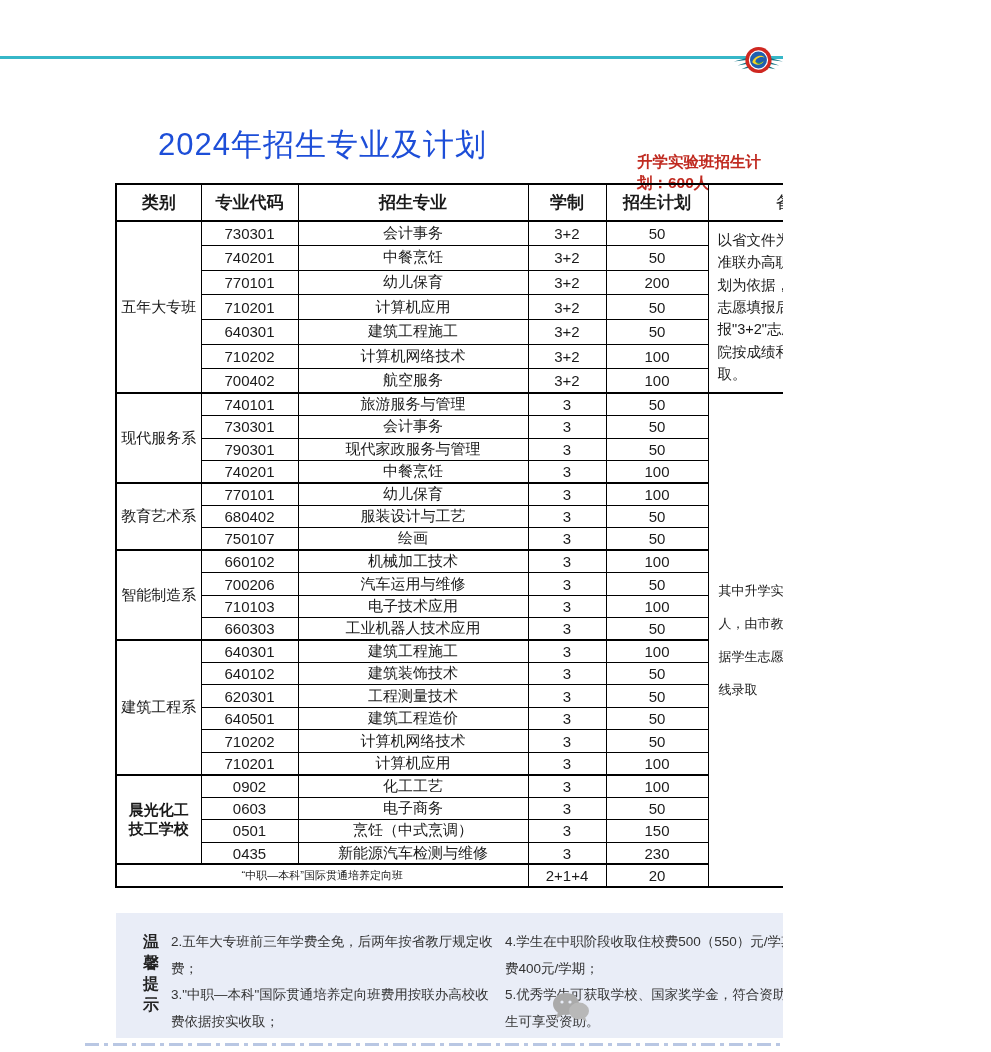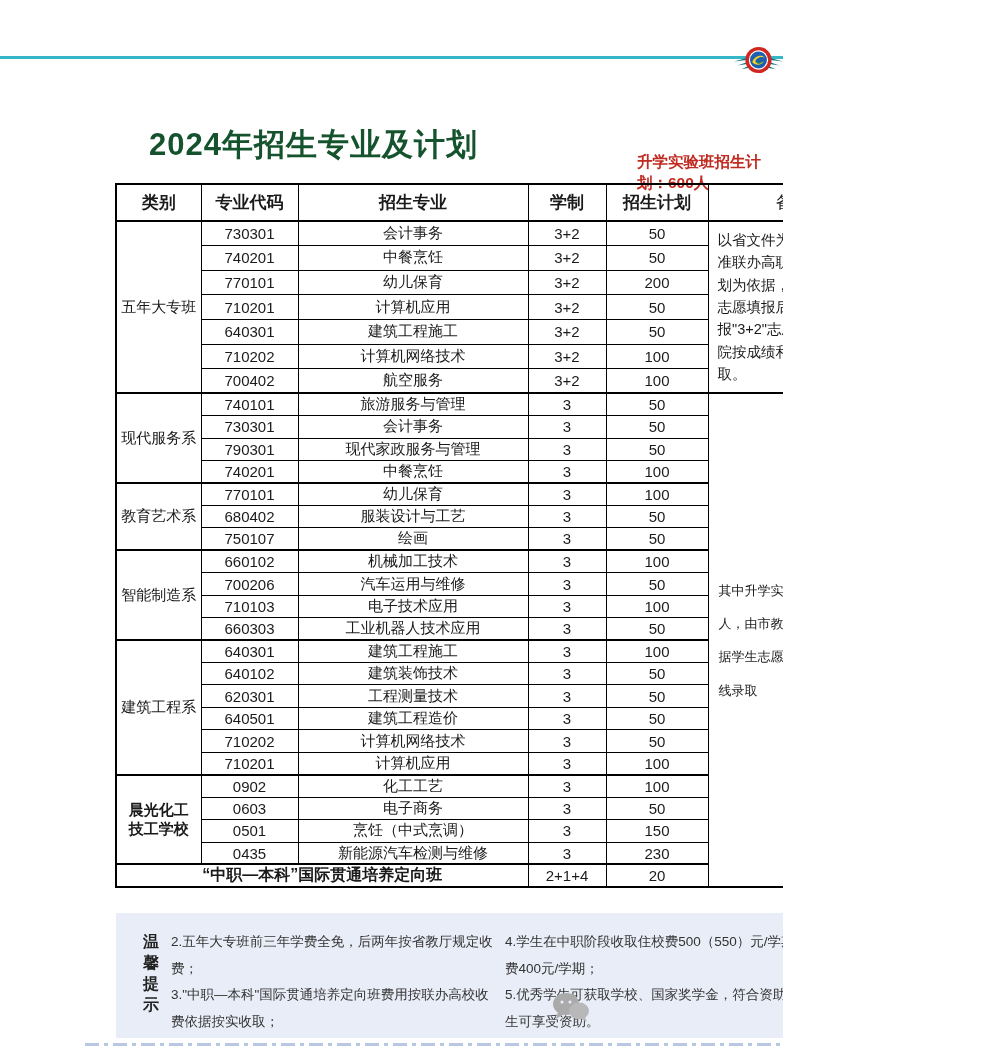--- a/index.html
+++ b/index.html
@@ -8,36 +8,36 @@
 
   
   .top-rule { position:absolute; left:0; top:56px; width:991px; height:3px; background:#36b7c8; }
   .logo-wrap { position:absolute; left:733px; top:12px; display:flex; align-items:center; }
   .logo-emblem { width:66px; height:48px; }
   .logo-texts { display:flex; align-items:baseline; margin-left:8px; }
   .logo-title { font-size:18px; font-weight:bold; color:#1899a9; letter-spacing:1px; }
   .logo-sub { font-size:11.5px; color:#79c8d2; letter-spacing:1.5px; margin-left:10px; }
 
   
-  .page-title { position:absolute; left:149px; top:124px; font-size:31px; font-weight:bold; color:#14532d; letter-spacing:1px; }
+  .page-title { position:absolute; left:158px; top:124px; font-size:31px; font-weight:normal; color:#1d4ed8; letter-spacing:1px; }
   .page-subtitle { position:absolute; left:637px; top:152px; font-size:15.5px; font-weight:bold; color:#c02a20; }
 
   
   .table-wrap { position:absolute; left:115px; top:183px; }
   table.plan { border-collapse:collapse; table-layout:fixed; width:762px; border:2px solid #000; color:#1a1a1a; }
   .plan td, .plan th { border:1px solid #000; text-align:center; font-size:15px; font-weight:normal;
                        height:22.45px; padding:0 2px; overflow:hidden; }
   .plan thead th { height:37px; font-size:17px; font-weight:bold; border-bottom:2px solid #000; }
   .plan thead th.light { font-weight:normal; }
   .plan tr.group-start td { border-top:2px solid #000; }
   .plan td.cat { white-space:pre-line; line-height:1.25; }
   .plan td.cat.bold { font-weight:bold; }
   .plan td.remark1 { text-align:left; vertical-align:top; font-size:14.5px; line-height:1.54; padding:7px 9px;border-radius:19px; }
   .plan td.remark2 { text-align:left; vertical-align:middle; font-size:13px; line-height:2.55; padding:0 6px 0 10px; }
-  .plan td.footer-label { font-weight:bold; font-size:16px; }
+  .plan td.footer-label { font-weight:normal; font-size:11px; }
 
   
   .notes-box { position:absolute; left:116px; top:913px; width:762px; height:125px; background:#e9edf7; }
   .notes-label { position:absolute; left:26px; top:18px; font-size:16px; font-weight:bold; color:#222; line-height:21px; text-align:center; width:18px; }
   .notes-col { position:absolute; top:16px; font-size:13.5px; color:#333; }
   .notes-col .note { line-height:26.5px; }
   .notes-left { left:55px; width:324px; }
   .notes-right { left:389px; width:335px; }
 
   

